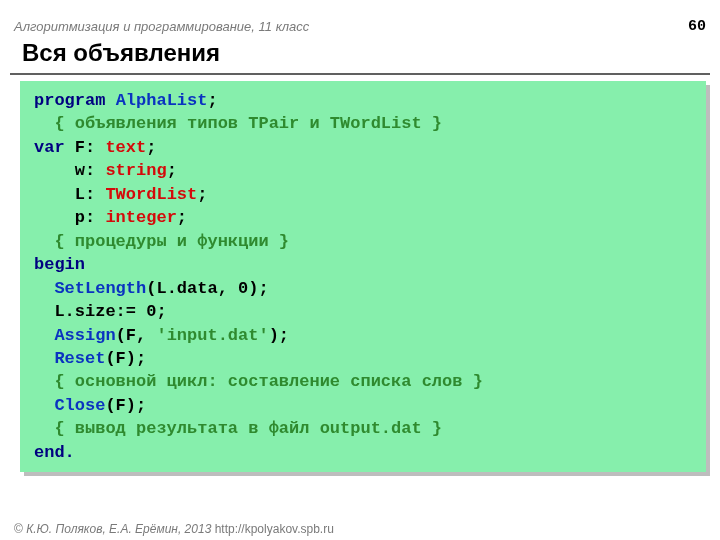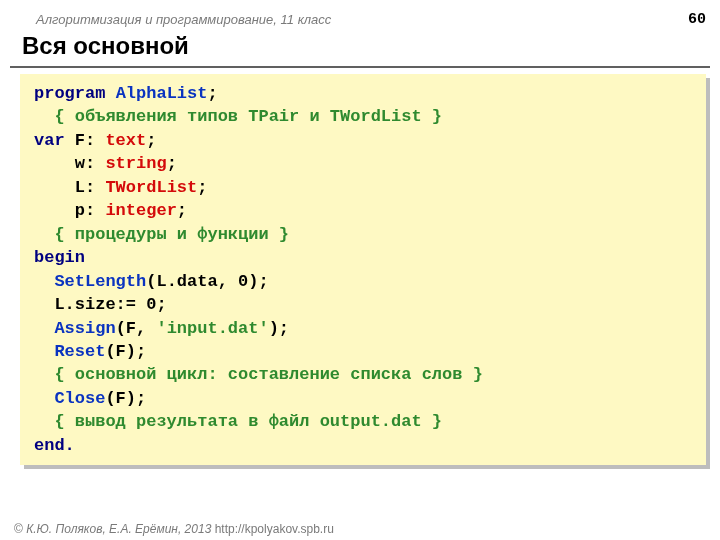--- a/index.html
+++ b/index.html
@@ -5,25 +5,24 @@
   * { margin: 0; padding: 0; box-sizing: border-box; }
   body {
     width: 720px;
     height: 540px;
     background: #ffffff;
     font-family: Arial, sans-serif;
     overflow: hidden;
     position: relative;
   }
   .header {
-    padding: 11px 14px 2px 14px;
+    padding: 18px 14px 2px 14px;
     display: flex;
     justify-content: space-between;
     align-items: center;
-    margin-left: 22px;
   }
   .header-text {
     font-style: italic;
     color: #7a7a7a;
     font-size: 13px;
   }
   .page-number {
     font-weight: bold;
     font-size: 15px;
     color: #000;
@@ -44,21 +43,21 @@
     margin: 6px 14px 0 20px;
     position: relative;
   }
   .code-shadow {
     position: absolute;
     top: 4px; left: 4px; right: -4px; bottom: -4px;
     background: #bdbdbd;
   }
   .code-block {
     position: relative;
-    background: #fef9c3;
+    background: #86efac;
     padding: 8px 10px 8px 14px;
     font-family: "Courier New", monospace;
     font-size: 17px;
     font-weight: bold;
     line-height: 1.38;
     white-space: pre;
   }
   .footer {
     position: absolute;
     bottom: 4px;
@@ -77,21 +76,21 @@
   .plain{ color: #000000; }
 </style>
 </head>
 <body>
 
 <div class="header">
   <span class="header-text">Алгоритмизация и программирование, 11 класс</span>
   <span class="page-number">60</span>
 </div>
 
-<div class="title">Вся основной</div>
+<div class="title">Вся объявления</div>
 <div class="underline"></div>
 
 <div class="code-wrap">
   <div class="code-shadow"></div>
   <div class="code-block"><span class="kw">program</span><span> </span><span class="id">AlphaList</span><span class="punc">;</span>
 <span>  </span><span class="cmt">{ объявления типов TPair и TWordList }</span>
 <span class="kw">var</span><span> </span><span class="plain">F</span><span class="plain">: </span><span class="type">text</span><span class="punc">;</span>
 <span>    </span><span class="plain">w</span><span class="plain">: </span><span class="type">string</span><span class="punc">;</span>
 <span>    </span><span class="plain">L</span><span class="plain">: </span><span class="type">TWordList</span><span class="punc">;</span>
 <span>    </span><span class="plain">p</span><span class="plain">: </span><span class="type">integer</span><span class="punc">;</span>

